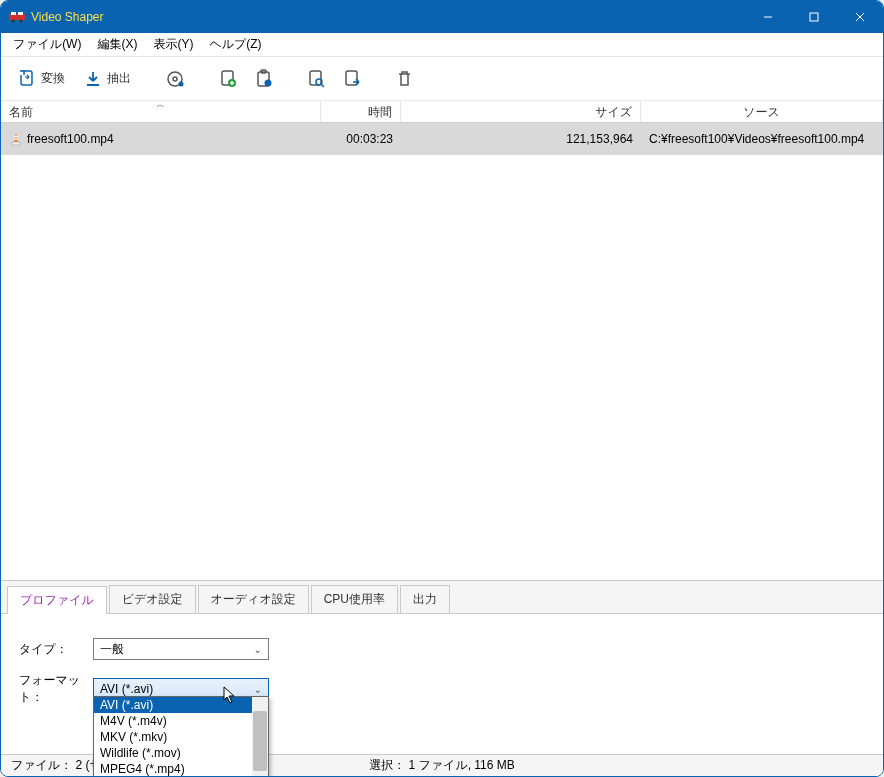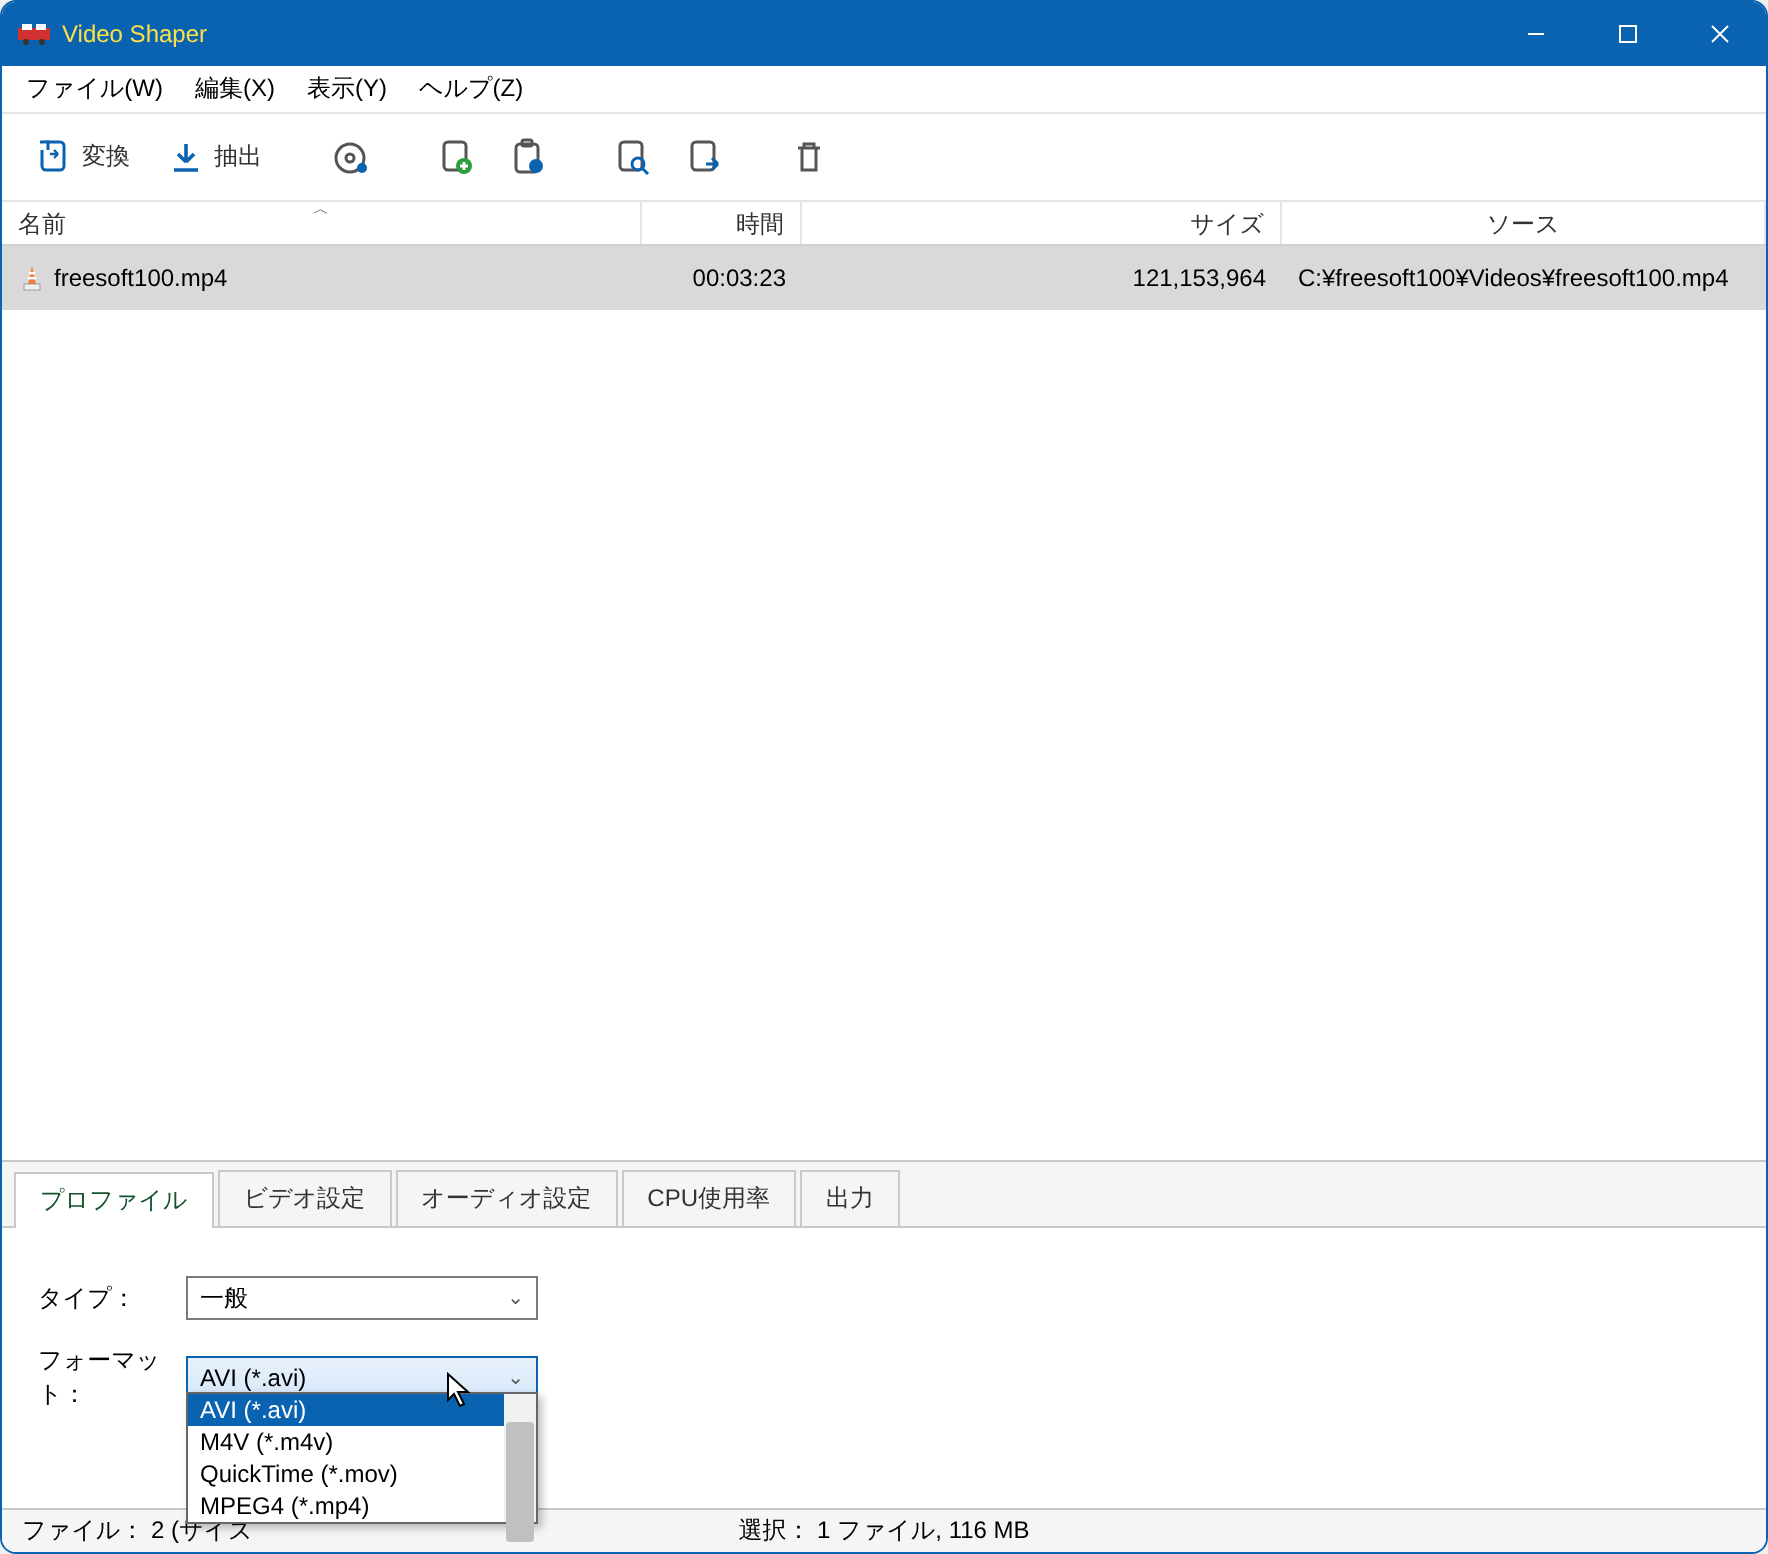--- a/index.html
+++ b/index.html
@@ -29,21 +29,21 @@
 .row.selected { background: #d9d9d9; }
 .row .cell { padding: 0 8px; overflow: hidden; white-space: nowrap; }
 .row .c-name { width: 320px; display: flex; align-items: center; gap: 4px; }
 .row .c-time { width: 80px; text-align: right; }
 .row .c-size { width: 240px; text-align: right; }
 .row .c-source { flex: 1; }
 .vlc-icon { width: 14px; height: 14px; }
 .bottom-panel { border-top: 1px solid #c9c9c9; background: #f5f5f5; }
 .tabs { display: flex; font-size: 12px; background: #f5f5f5; border-bottom: 1px solid #c9c9c9; padding-top: 4px; padding-left: 6px; }
 .tab { padding: 5px 12px; border: 1px solid #c9c9c9; border-bottom: none; margin-right: 2px; background: #f5f5f5; cursor: pointer; color: #333; position: relative; }
-.tab.active { background: #fff; color: #14532d; top: 1px; }
+.tab.active { background: #fff; color: #a21caf; top: 1px; }
 .panel-body { background: #fff; padding: 24px 18px 18px 18px; height: 140px; font-size: 12px; }
 .field-row { display: flex; align-items: center; margin-bottom: 12px; }
 .field-label { width: 74px; }
 .combo { width: 176px; height: 22px; border: 1px solid #7a7a7a; background: #fff; display: flex; align-items: center; padding: 0 6px; justify-content: space-between; cursor: pointer; position: relative; }
 .combo .chev { font-size: 10px; color: #555; }
 .combo.open { border-color: #0a63b0; background: linear-gradient(#e8f1fb,#d6e8fa); }
 .dropdown { position: absolute; left: 92px; width: 176px; border: 1px solid #666; background: #fff; z-index: 50; box-shadow: 2px 2px 4px rgba(0,0,0,0.25); }
 .dropdown .opt { padding: 1px 6px; font-size: 12px; cursor: pointer; }
 .dropdown .opt.sel { background: #0a63b0; color: #fff; }
 .dropdown .scrollbar { position: absolute; right: 0; top: 0; width: 16px; height: 100%; background: #f0f0f0; }
@@ -202,21 +202,22 @@
           <span>AVI (*.avi)</span>
           <span class="chev">⌄</span>
         </div>
       </div>
       <div class="dropdown" id="format-dd" style="top:82px;">
         <div class="scrollbar">
             <div class="thumb"></div>
           </div>
       <div class="opt sel" style="padding-right: 18px;">AVI (*.avi)</div>
           <div class="opt" style="padding-right: 28px;">M4V (*.m4v)</div>
-          <div class="opt" style="padding-right: 18px;">QuickTime (*.mov)</div>
+          <div class="opt" style="padding-right: 18px;">MKV (*.mkv)</div>
+          <div class="opt" style="padding-right: 18px;">Wildlife (*.mov)</div>
           <div class="opt" style="padding-right: 18px;">MPEG4 (*.mp4)</div>
         </div>
       <svg class="cursor-arrow" width="16" height="20" style="left:222px; top:72px;">
         <path d="M1 1 L1 14 L4 11 L7 17 L9 16 L6 10 L11 10 Z" fill="#fff" stroke="#000" stroke-width="1"></path>
       </svg>
     </div>
   </div>
 
   <div class="statusbar">
     <span>ファイル： 2 (サイズ</span>

